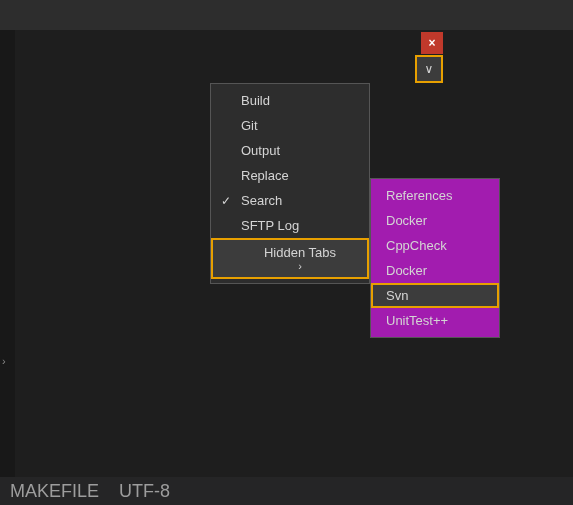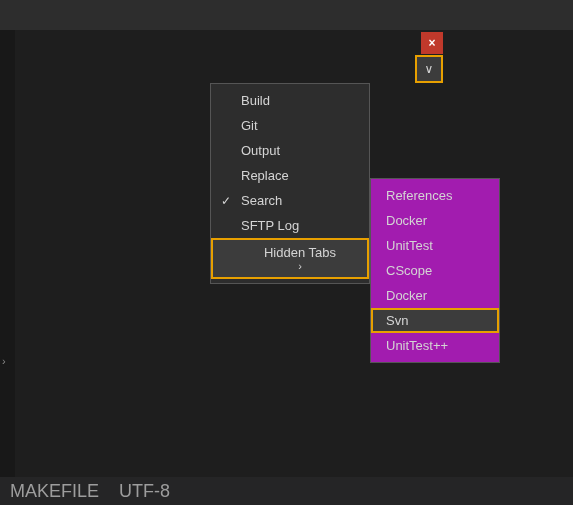--- a/index.html
+++ b/index.html
@@ -216,24 +216,21 @@
 </div>
 
 <div class="submenu">
   <div class="submenu-item">
     <span>References</span>
   </div>
   <div class="submenu-item">
     <span>Docker</span>
   </div>
   <div class="submenu-item">
-    <span>UnitTest</span>
-  </div>
-  <div class="submenu-item">
-    <span>CScope</span>
+    <span>CppCheck</span>
   </div>
   <div class="submenu-item">
     <span>Docker</span>
   </div>
   <div class="submenu-item active">
     <span>Svn</span>
   </div>
   <div class="submenu-item">
     <span>UnitTest++</span>
   </div>

